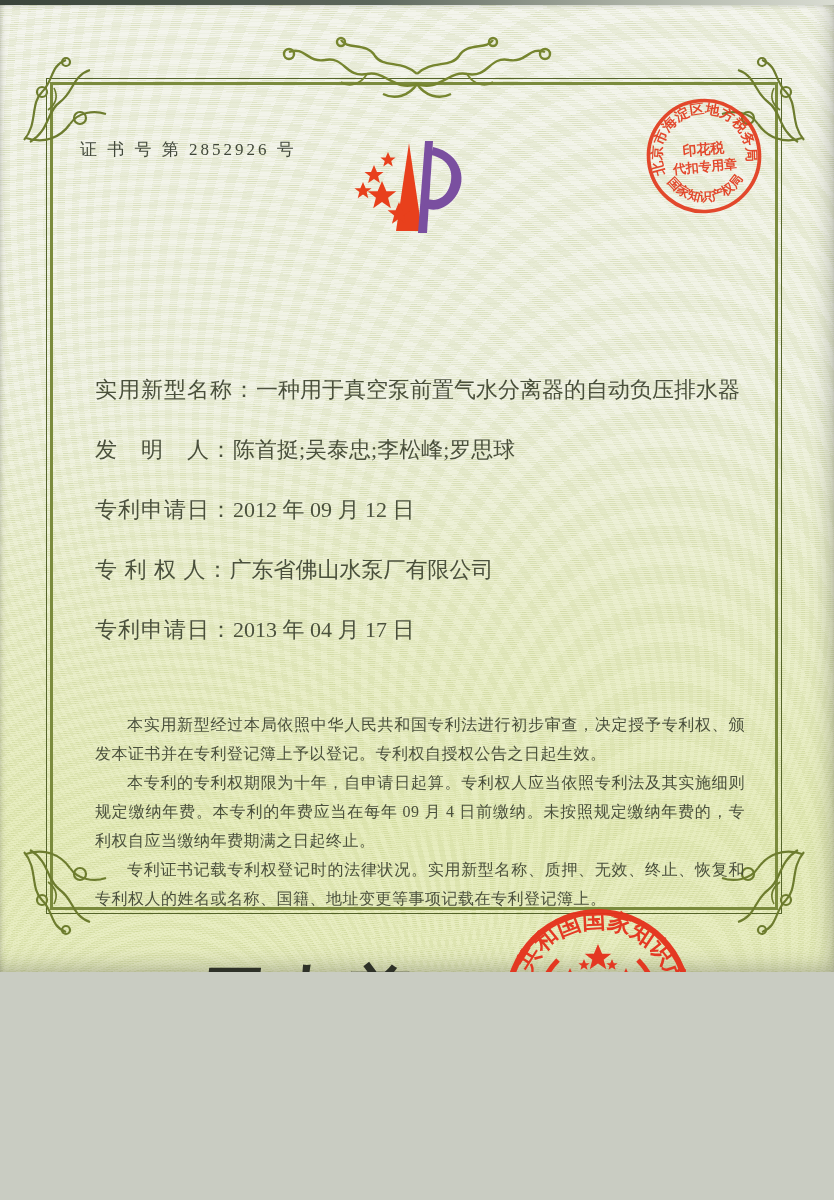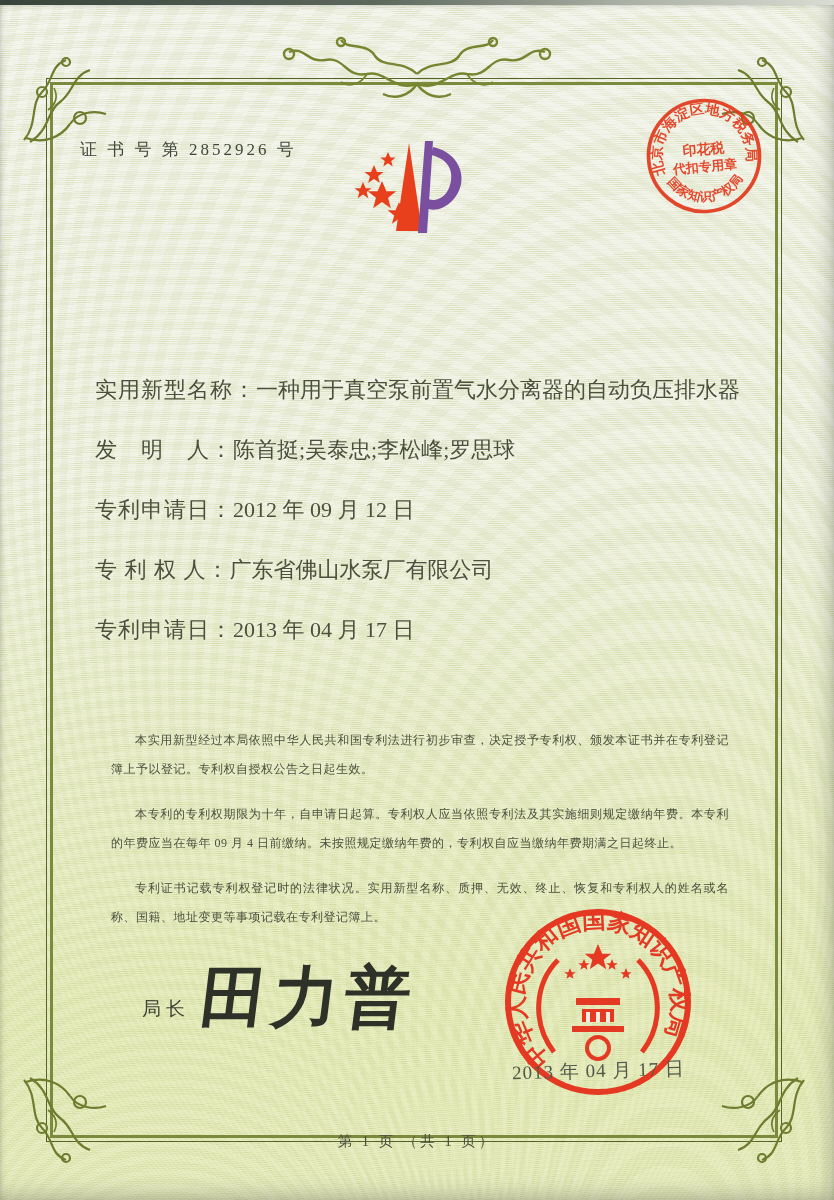--- a/index.html
+++ b/index.html
@@ -1,17 +1,17 @@
 <!DOCTYPE html>
 <html><head>
 <meta charset="utf-8">
 <style>
   html,body{margin:0;padding:0;background:#c9ccc2;}
   .page{
-    position:relative;width:834px;height:1200px;overflow:hidden;
+    position:relative;width:834px;height:972px;overflow:hidden;
     font-family:"Liberation Serif","DejaVu Serif",serif;
     color:#474c38;
     background:
       repeating-radial-gradient(1600px 500px at 20% 118%, rgba(139,160,48,0.10) 0 1.5px, rgba(0,0,0,0) 1.5px 6px),
       repeating-radial-gradient(1600px 520px at 80% 115%, rgba(139,160,48,0.10) 0 1.5px, rgba(0,0,0,0) 1.5px 6px),
       repeating-linear-gradient(178deg, rgba(150,165,80,0.05) 0 1px, rgba(0,0,0,0) 1px 5px),
       linear-gradient(180deg,#f3f4ec 0%,#f0f2e4 40%,#eaeecd 62%,#e6ecbd 85%,#e8edc2 100%);
     box-shadow: inset 0 7px 7px -5px rgba(35,45,38,0.65),
                 inset -12px -14px 22px -12px rgba(110,112,100,0.55),
                 inset 6px 0 10px -8px rgba(100,102,90,0.45);
@@ -30,21 +30,21 @@
   .logo{position:absolute;left:352px;top:138px;}
   .title{
     position:absolute;left:0;top:252px;width:100%;text-align:center;
     font-size:44px;font-weight:700;letter-spacing:9px;color:#2b3324;
   }
   .fields{position:absolute;left:95px;top:378px;width:650px;}
   .field-row{font-size:22px;line-height:24px;margin-bottom:36px;white-space:nowrap;color:#4a503c;}
   .f-label{letter-spacing:1px;}
   .paragraphs{position:absolute;left:95px;top:710px;width:650px;}
   .paragraphs p{
-    margin:16px;font-size:12px;line-height:29px;text-indent:2em;
+    margin:0;font-size:16px;line-height:29px;text-indent:2em;
     text-align:justify;color:#4a503c;letter-spacing:0.5px;
   }
   .tax-stamp{position:absolute;left:640px;top:92px;transform:rotate(-5deg);opacity:0.92;}
   .office-seal{position:absolute;left:498px;top:902px;opacity:0.95;}
   .seal-date{
     position:absolute;left:512px;top:1058px;font-size:19px;letter-spacing:1px;
     color:#54584a;transform:rotate(-1.5deg);
   }
   .director{position:absolute;left:142px;top:996px;font-size:19px;letter-spacing:5px;color:#3c4032;}
   .signature{position:absolute;left:200px;top:938px;}

